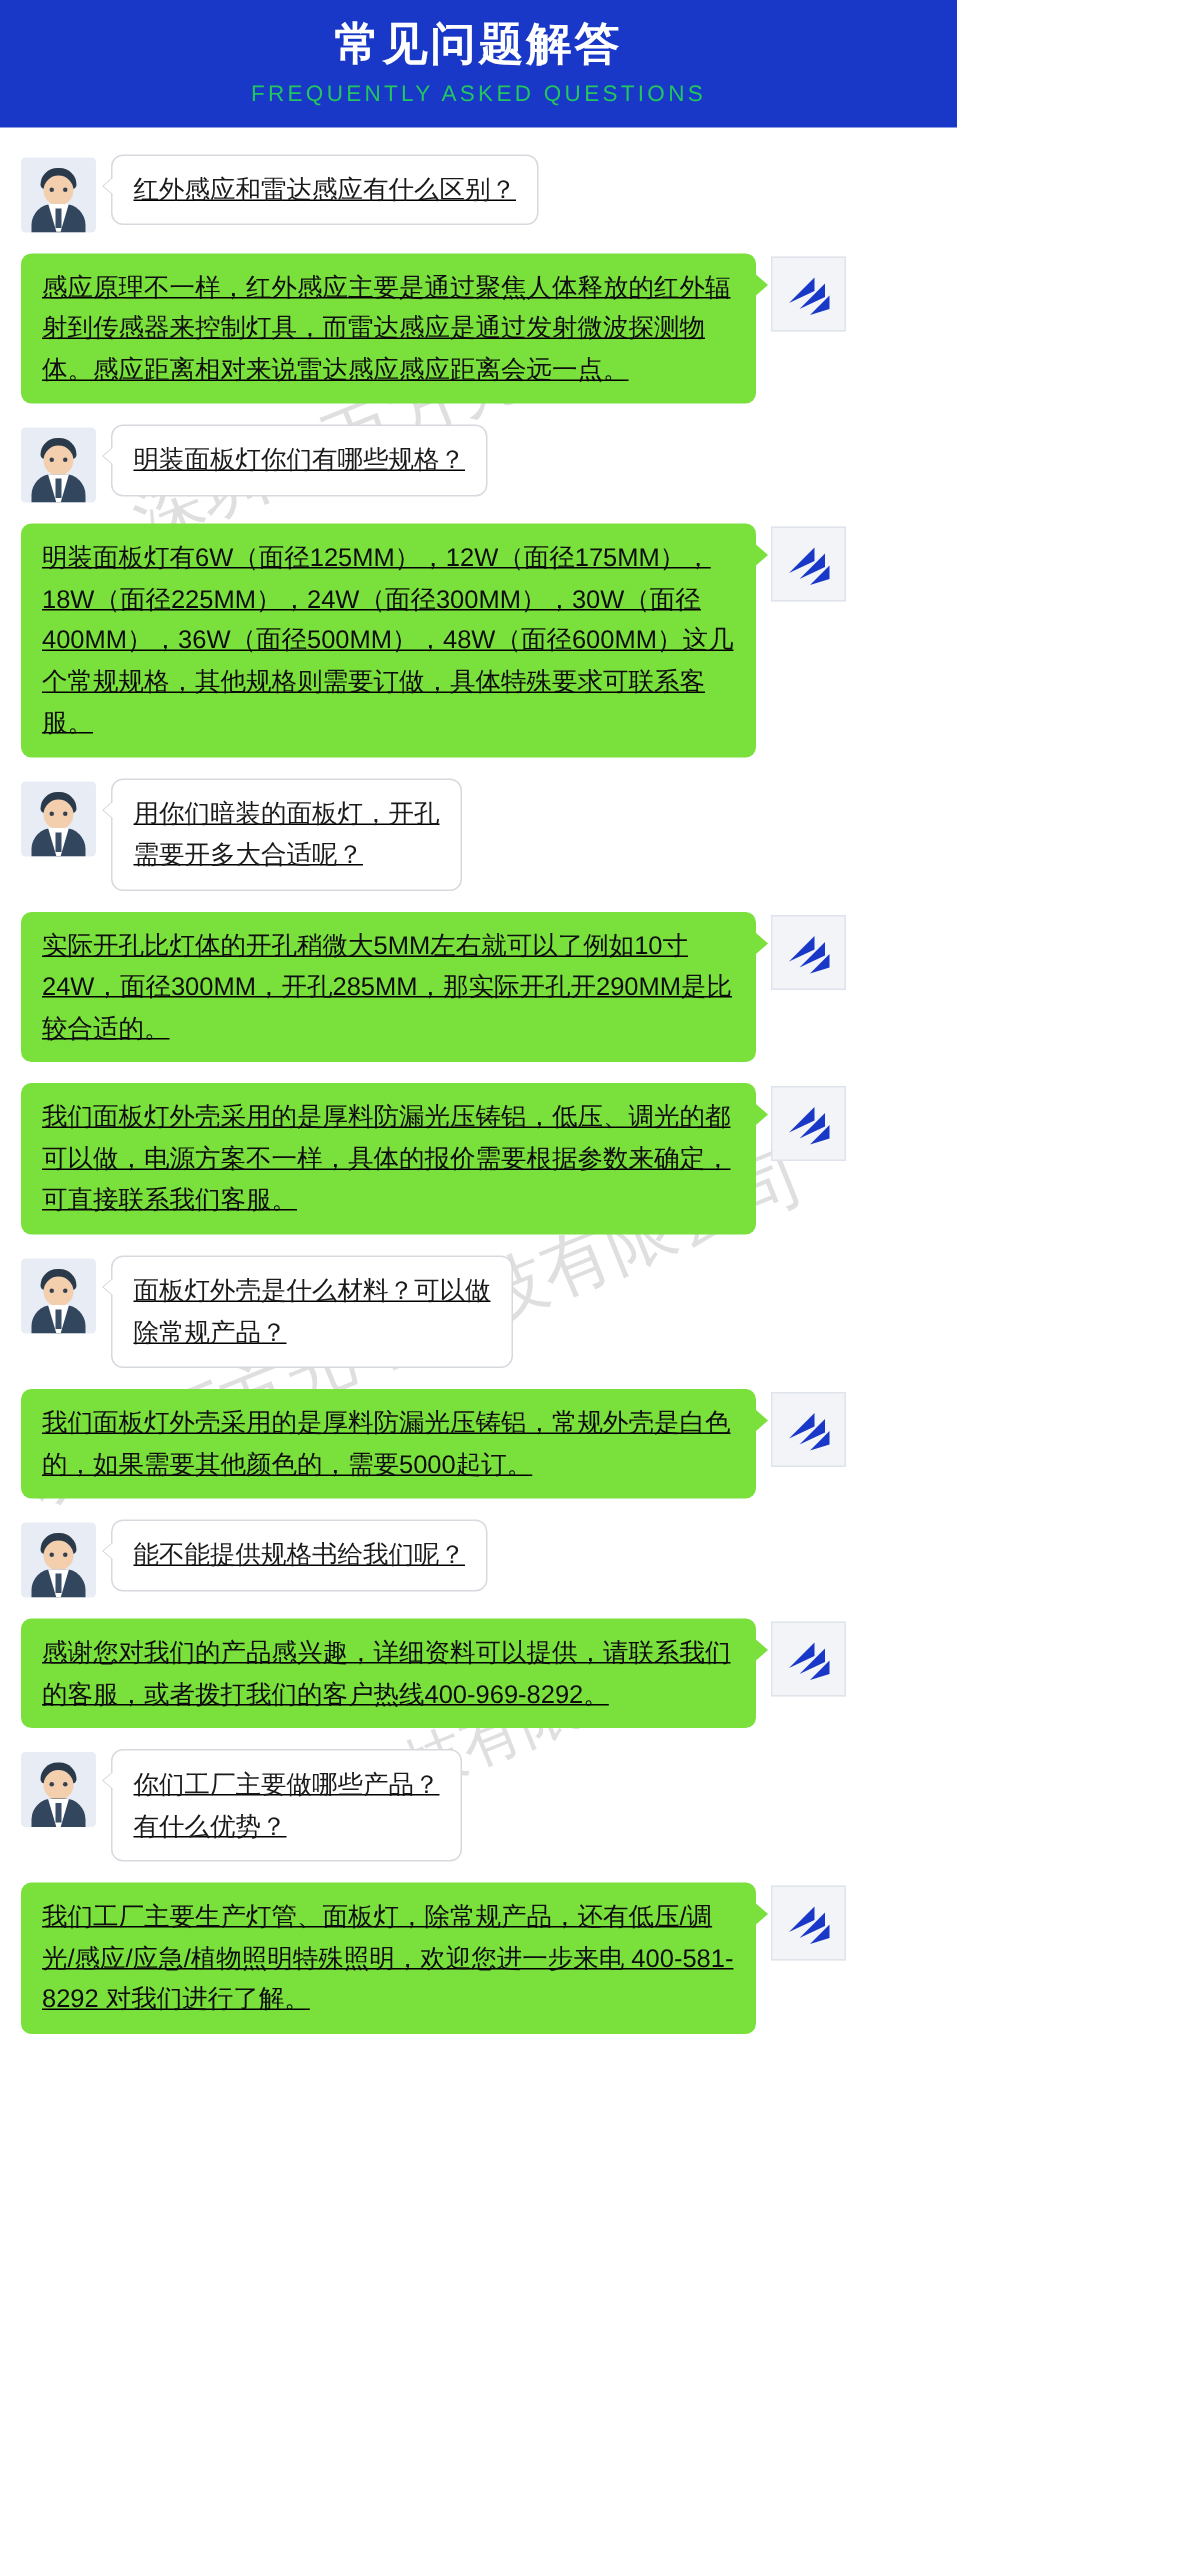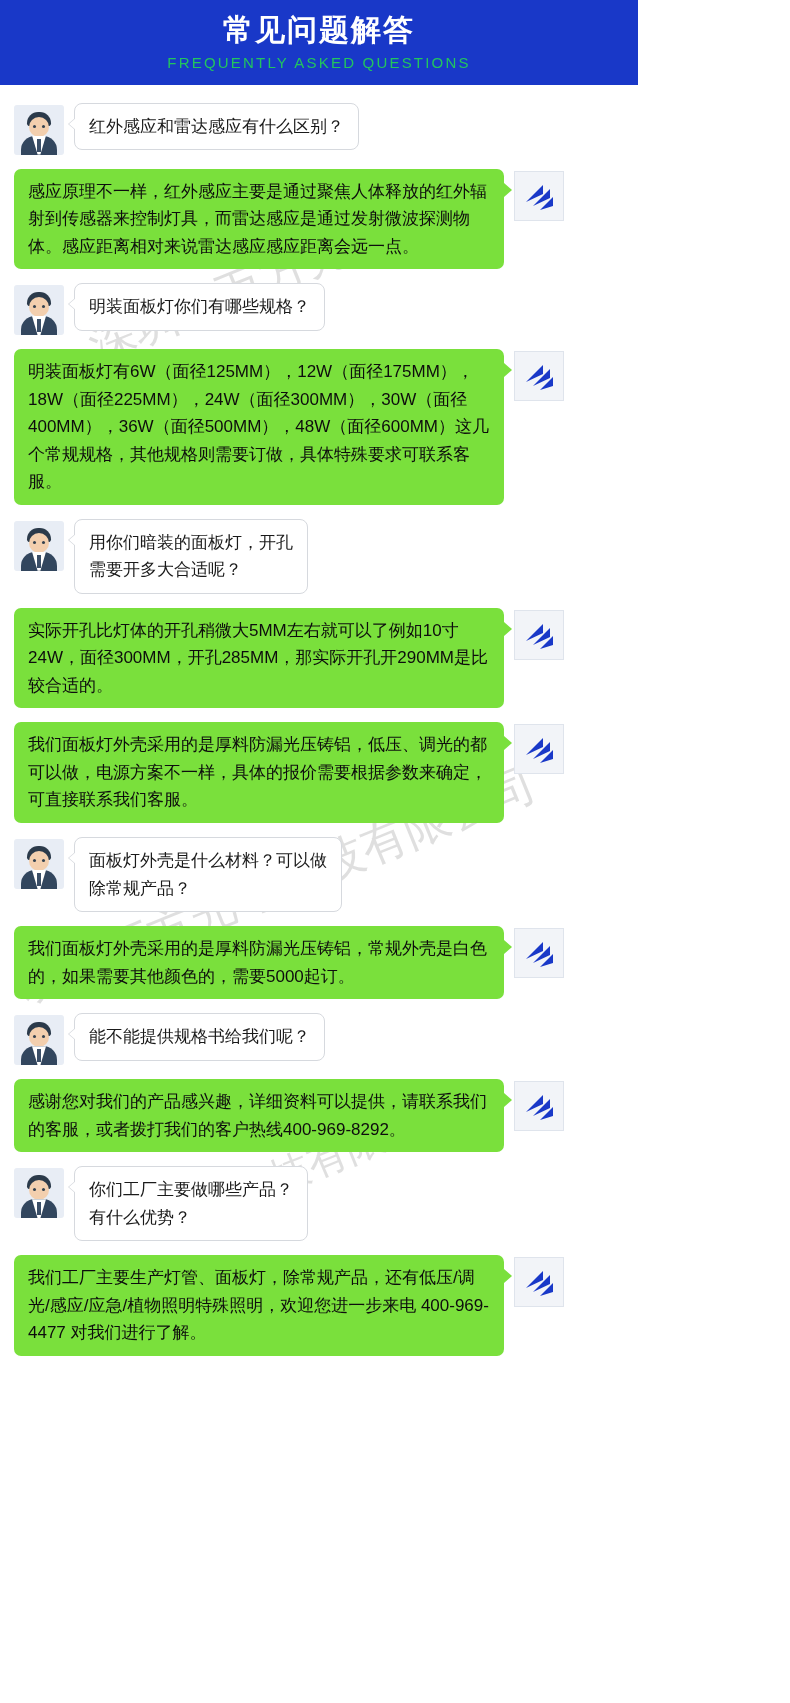--- a/index.html
+++ b/index.html
@@ -64,20 +64,21 @@
   .chat {
     position: relative;
     z-index: 10;
     padding: 18px 14px 14px 14px;
     box-sizing: border-box;
   }
   .row {
     display: flex;
     align-items: flex-start;
     margin-bottom: 14px;
+    text-decoration: underline;
   }
   .row.q { justify-content: flex-start; }
   .row.a { justify-content: flex-start; }
 
   
   .avatar-q {
     width: 50px;
     height: 50px;
     flex: 0 0 50px;
     background: #e8edf5;
@@ -349,21 +350,21 @@
         <div class="eye l"></div>
           <div class="eye r"></div>
         <div class="body"></div>
           <div class="shirt"></div>
           <div class="tie"></div>
       </div>
       <div class="bubble q">你们工厂主要做哪些产品？
 有什么优势？</div>
     </div>
     <div class="row a">
-      <div class="bubble a">我们工厂主要生产灯管、面板灯，除常规产品，还有低压/调光/感应/应急/植物照明特殊照明，欢迎您进一步来电 400-969-4477 对我们进行了解。</div>
+      <div class="bubble a">我们工厂主要生产灯管、面板灯，除常规产品，还有低压/调光/感应/应急/植物照明特殊照明，欢迎您进一步来电 400-581-8292 对我们进行了解。</div>
       <div class="avatar-a">
         <svg width="48" height="48" viewBox="0 0 48 48">
           <path d="M11 30 L28 13 L28 22 Z" fill="#1938c8"></path>
           <path d="M18 34 L35 17 L35 26 Z" fill="#1938c8"></path>
           <path d="M25 38 L38 25 L38 34 Z" fill="#1938c8"></path>
         </svg>
       </div>
     </div>
 
   </div>

